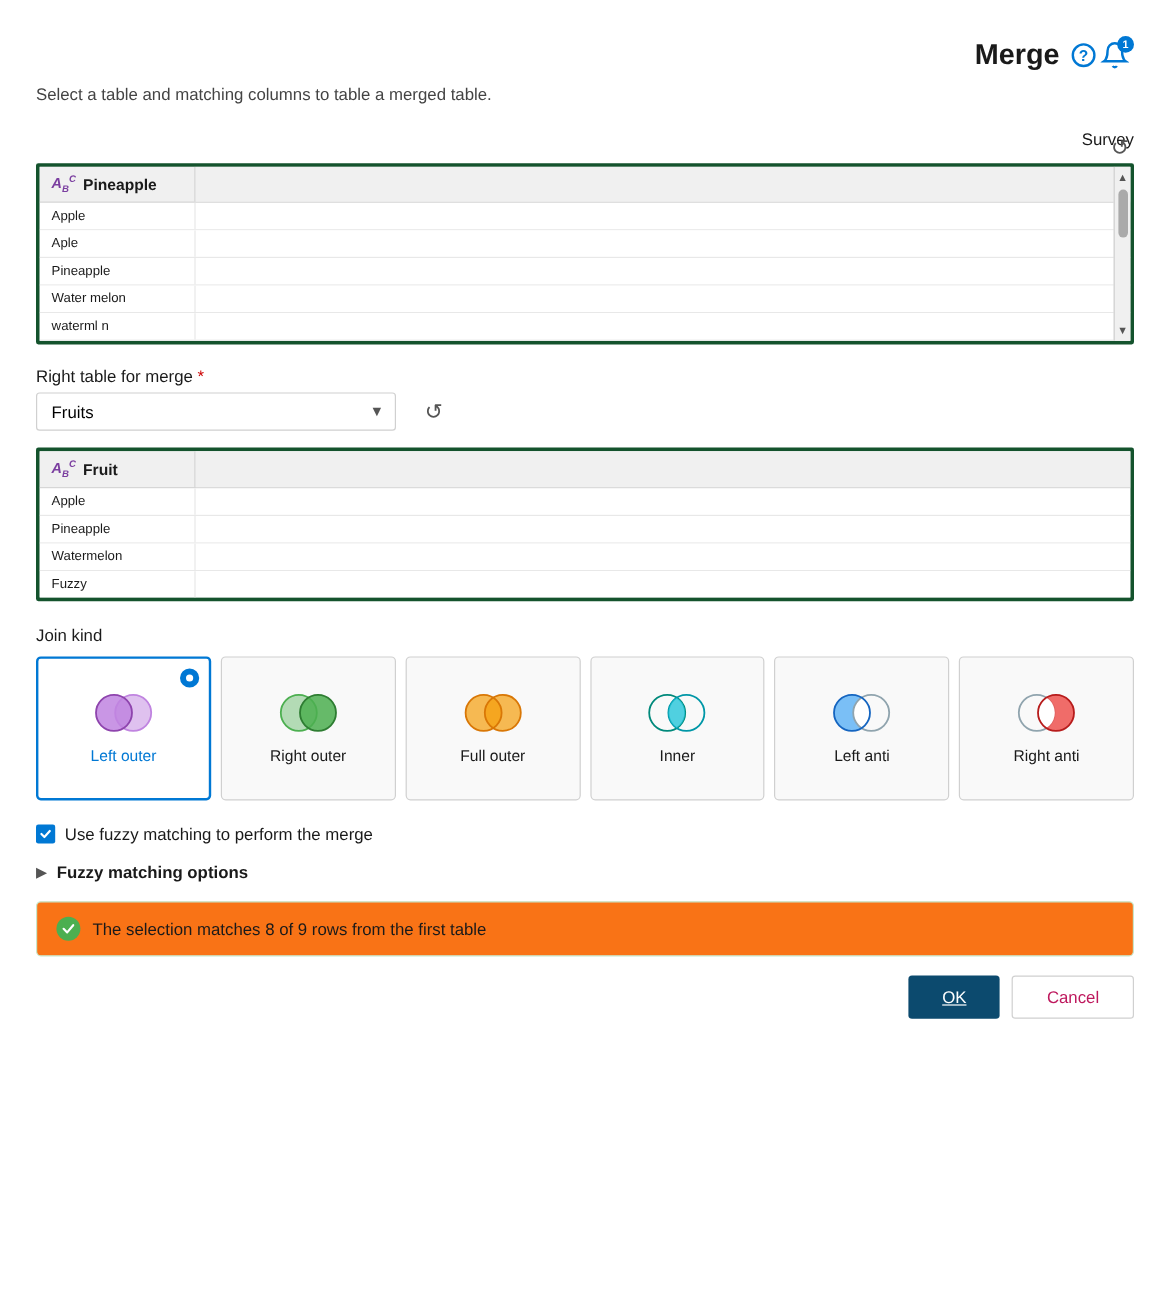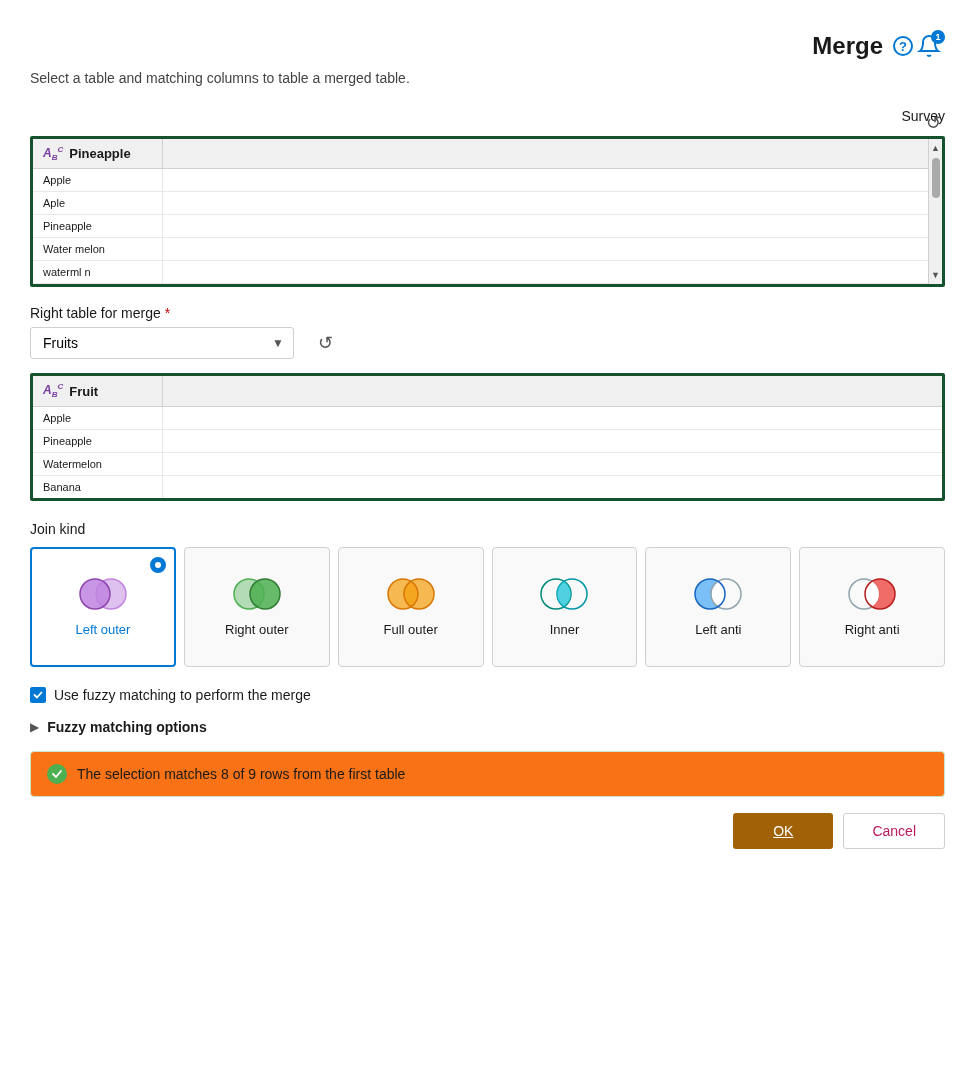--- a/index.html
+++ b/index.html
@@ -161,21 +161,21 @@
     }
 
     .dropdown-row {
       display: flex;
       align-items: center;
       gap: 10px;
     }
 
     .dropdown-wrapper {
       position: relative;
-      width: 264px;
+      width: 300px;
     }
 
     .dropdown-wrapper select {
       width: 100%;
       padding: 7px 36px 7px 12px;
       border: 1px solid #d0d0d0;
       border-radius: 3px;
       font-size: 14px;
       background: #fff;
       appearance: none;
@@ -371,25 +371,25 @@
     }
 
     .footer-buttons {
       display: flex;
       justify-content: flex-end;
       gap: 10px;
       margin-top: 10px;
     }
 
     .btn-ok {
-      background: #a16207;
+      background: #0c4a6e;
       color: #fff;
       border: none;
       border-radius: 3px;
-      padding: 9px 40px;
+      padding: 9px 28px;
       font-size: 14px;
       font-weight: 500;
       cursor: pointer;
       text-decoration: underline;
     }
 
     .btn-cancel {
       background: #fff;
       color: #be185d;
       border: 1px solid #d0d0d0;
@@ -496,21 +496,21 @@
     </div>
     <div class="table-data-row">
       <div class="table-data-cell">Pineapple</div>
       <div style="flex:1;"></div>
     </div>
     <div class="table-data-row">
       <div class="table-data-cell">Watermelon</div>
       <div style="flex:1;"></div>
     </div>
     <div class="table-data-row">
-      <div class="table-data-cell">Banana</div>
+      <div class="table-data-cell">Fuzzy</div>
       <div style="flex:1;"></div>
     </div>
   </div>
 </div>
 
 <div class="join-kind-section">
   <div class="join-kind-label">Join kind</div>
   <div class="join-options">
 
     <div class="join-option selected">

